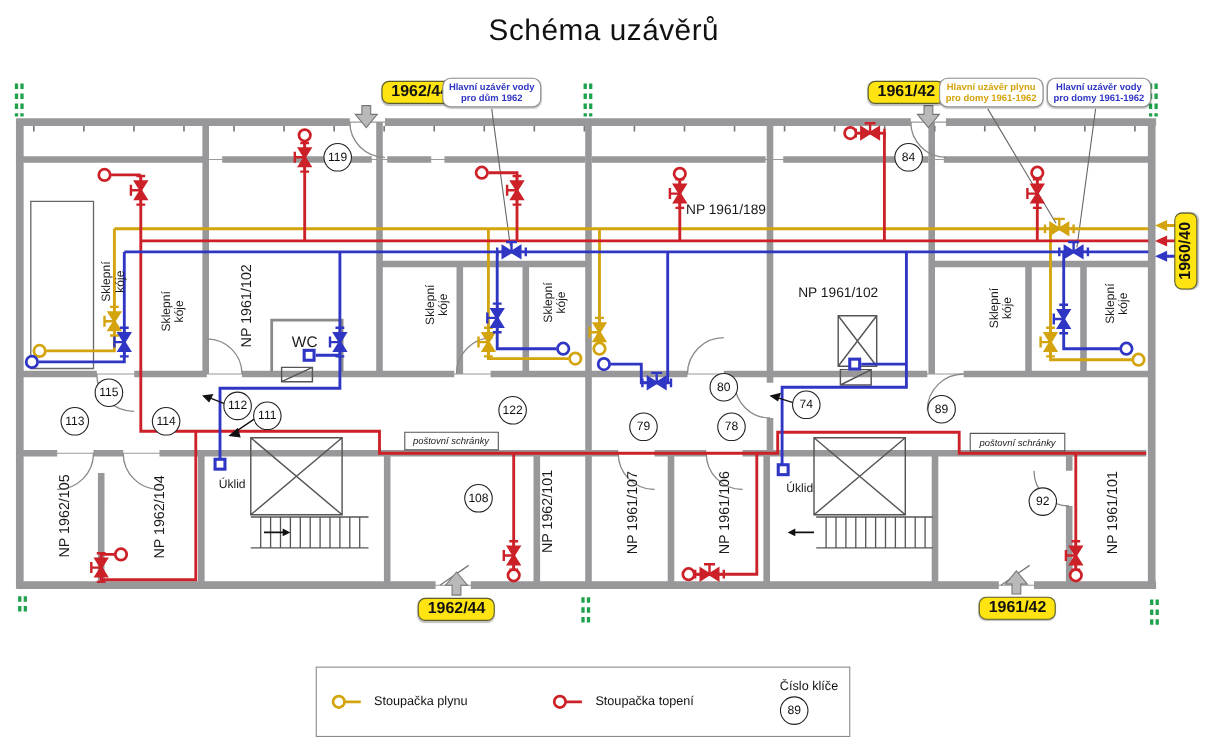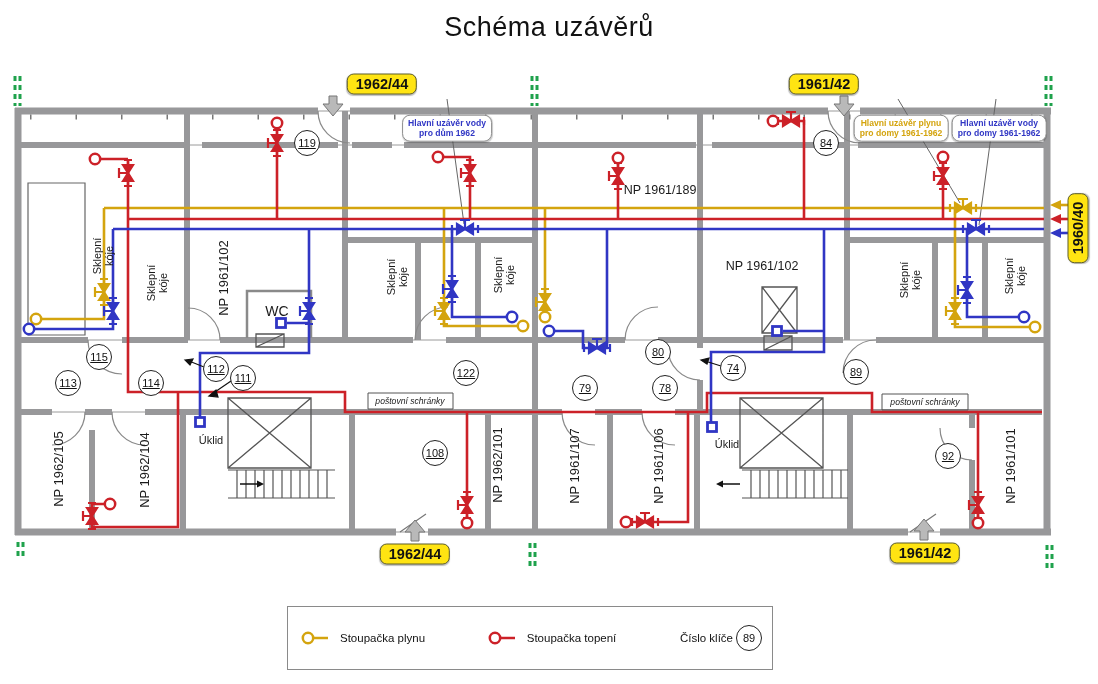--- a/index.html
+++ b/index.html
@@ -6,31 +6,31 @@
   #stage{position:relative;width:1098px;height:684px;background:#fff;overflow:hidden;}
   #plan{position:absolute;left:0;top:0;}
   #overlay{position:absolute;left:0;top:0;width:1098px;height:684px;pointer-events:none;}
   .title{position:absolute;left:0;right:0;top:12px;text-align:center;font-size:27px;color:#111;letter-spacing:.5px;}
   .badge{position:absolute;transform:translate(-50%,-50%);background:var(--badge);border:1.6px solid #5f5f2a;
          border-radius:7px;padding:1px 8px 2px;font-size:14.5px;font-weight:700;color:#111;white-space:nowrap;
          box-shadow:0 1px 1px rgba(0,0,0,.25);}
   .badge.rot{transform:translate(-50%,-50%) rotate(-90deg);}
   .callout{position:absolute;transform:translate(-50%,-50%);background:#fff;border:1.3px solid #8f8f8f;
            border-radius:8px;padding:2px 5px;font-size:8.6px;font-weight:700;line-height:1.2;text-align:center;
-           white-space:pre-line;box-shadow:0 1px 1px rgba(0,0,0,.2);margin-top:44px;}
+           white-space:pre-line;box-shadow:0 1px 1px rgba(0,0,0,.2);}
   .room{position:absolute;transform:translate(-50%,-50%);color:#1a1a1a;text-align:center;line-height:1.05;white-space:pre-line;}
   .room.rot{transform:translate(-50%,-50%) rotate(-90deg);}
   .key{position:absolute;transform:translate(-50%,-50%);width:24px;height:24px;border:1.4px solid #222;border-radius:50%;
-       background:#fff;font-size:11px;color:#111;display:flex;align-items:center;justify-content:center;text-decoration:underline;}
+       background:#fff;font-size:11px;color:#111;display:flex;align-items:center;justify-content:center;}
   .mailbox{position:absolute;transform:translate(-50%,-50%);font-size:8.6px;font-style:italic;color:#222;white-space:nowrap;}
   #legend{position:absolute;left:287px;top:606px;width:486px;height:64px;border:1.2px solid #8a8a8a;background:#fff;
           display:flex;align-items:center;padding:0 10px;box-sizing:border-box;gap:4px;}
   .lcol{display:flex;flex-direction:column;justify-content:center;gap:4px;flex:1 1 auto;}
   .lrow{display:flex;align-items:center;gap:4px;font-size:11.5px;color:#111;white-space:nowrap;}
-  .lkey{display:flex;flex-direction:row;align-items:center;gap:3px;font-size:11.5px;color:#111;padding-left:6px;}
+  .lkey{display:flex;flex-direction:column;gap:3px;font-size:11.5px;color:#111;padding-left:6px;}
   .lkey .circ{width:24px;height:24px;border:1.4px solid #222;border-radius:50%;display:flex;align-items:center;justify-content:center;font-size:11px;}
 </style>
 </head>
 <body>
 
 <div id="stage">
   <svg id="plan" width="1098" height="684" viewBox="0 0 1098 684">
 
     <g stroke="#9a9a9a" stroke-width="1" fill="none">
       <path d="M15 111 H1051 M15 532 H1051 M18 145 H1045 M18 340 H1045 M18 412 H1042"></path>

